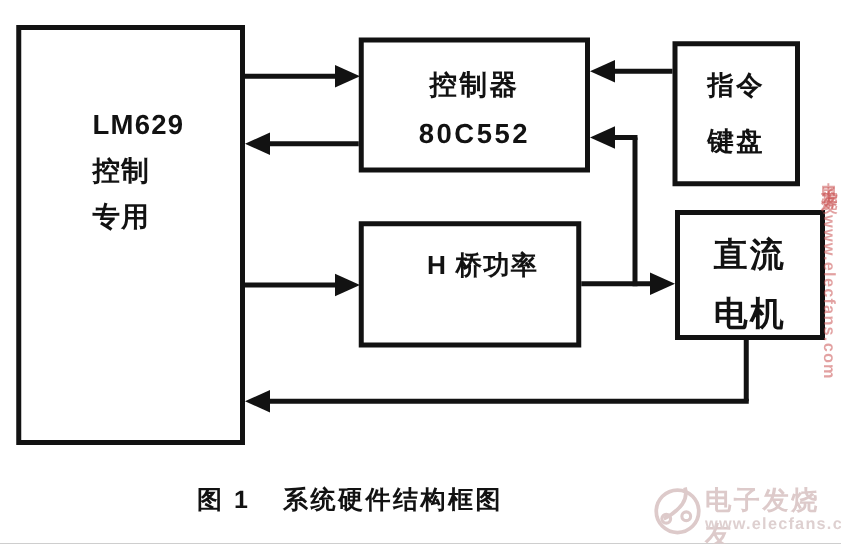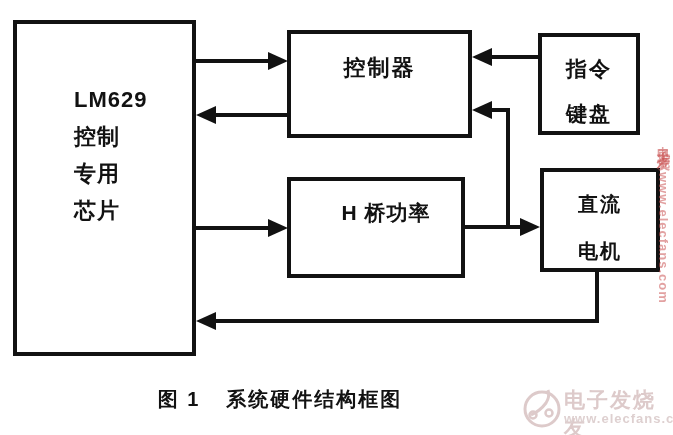--- a/index.html
+++ b/index.html
@@ -22,26 +22,26 @@
     border:4px solid var(--ink);
     background:var(--bg);
     color:var(--ink);
     font-weight:bold;
   }
   .box .ln{display:block;}
   #box-lm629{left:13px;top:20px;width:183px;height:336px;}
   #box-lm629 .txt{position:absolute;left:57px;top:57px;font-size:22px;line-height:37px;letter-spacing:1px;}
   #box-controller{left:287px;top:30px;width:185px;height:108px;text-align:center;padding-left:12px;}
   #box-controller .txt{position:absolute;left:0;right:0;top:14px;font-size:22px;line-height:39px;letter-spacing:2px;}
-  #box-keyboard{left:538px;top:33px;width:102px;height:102px;text-align:center;}
+  #box-keyboard{left:538px;top:33px;width:102px;height:116px;text-align:center;}
   #box-keyboard .txt{position:absolute;left:0;right:0;top:9px;font-size:21px;line-height:45px;letter-spacing:2px;}
   #box-hbridge{left:287px;top:177px;width:178px;height:101px;text-align:center;}
   #box-hbridge .txt{position:absolute;left:0;right:0;top:13px;font-size:21px;line-height:38px;letter-spacing:1px;padding-left:20px;}
   #box-motor{left:540px;top:168px;width:120px;height:104px;text-align:center;}
-  #box-motor .txt{position:absolute;left:0;right:0;top:9px;font-size:20px;line-height:47px;letter-spacing:2px;}
+  #box-motor .txt{position:absolute;left:0;right:0;top:9px;font-size:27px;line-height:47px;letter-spacing:2px;}
   
   .hline,.vline{position:absolute;background:var(--ink);}
   .hline{height:4px;}
   .vline{width:4px;}
   #line-lm-ctrl   {left:196px;top:59px;width:84px;}
   #line-ctrl-lm   {left:208px;top:113px;width:79px;}
   #line-kb-ctrl   {left:484px;top:55px;width:54px;}
   #line-fb-ctrl-h {left:484px;top:108px;width:26px;}
   #line-fb-ctrl-v {left:506px;top:110px;height:119px;}
   #line-lm-hb     {left:196px;top:226px;width:84px;}
@@ -82,27 +82,27 @@
 </head>
 <body>
 
 <div id="stage">
 
   <div class="box" id="box-lm629">
     <div class="txt">
       <span class="ln">LM629</span>
       <span class="ln">控制</span>
       <span class="ln">专用</span>
-      <span class="ln">芯片</span>
     </div>
   </div>
 
   <div class="box" id="box-controller">
     <div class="txt">
       <span class="ln">控制器</span>
+      <span class="ln">80C552</span>
     </div>
   </div>
 
   <div class="box" id="box-keyboard">
     <div class="txt">
       <span class="ln">指令</span>
       <span class="ln">键盘</span>
     </div>
   </div>
 

